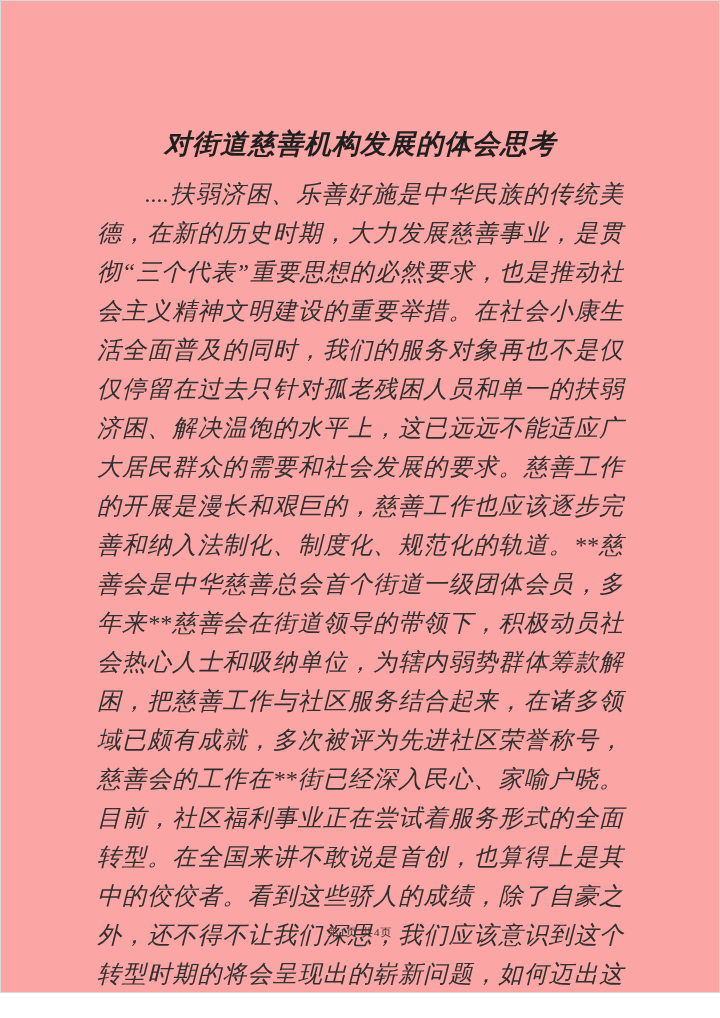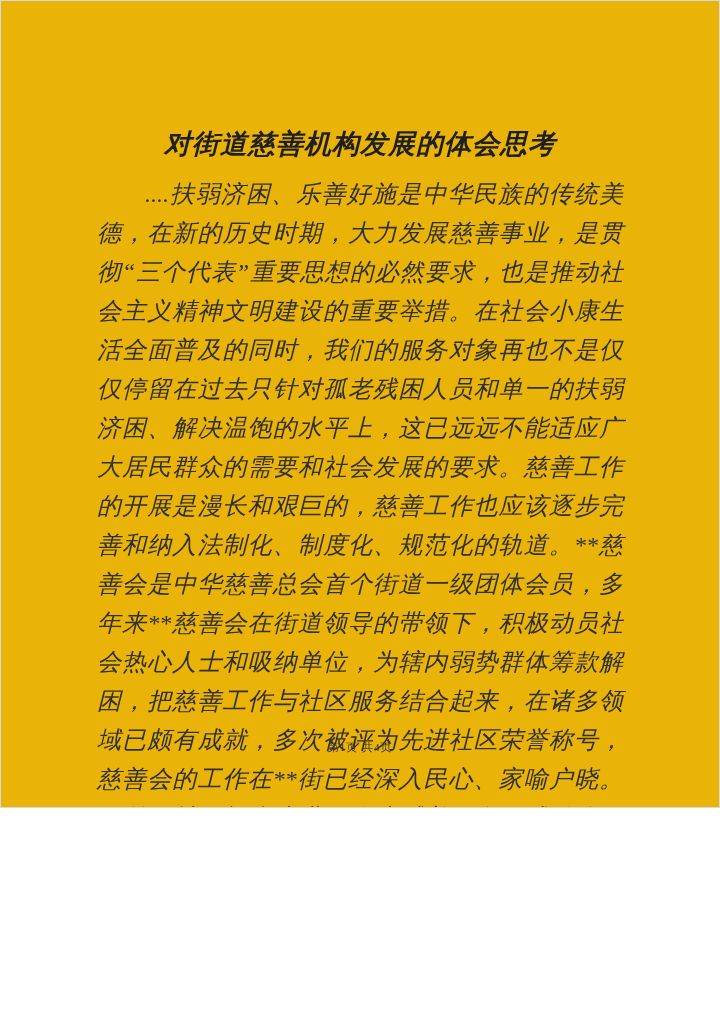--- a/index.html
+++ b/index.html
@@ -3,23 +3,23 @@
 <meta charset="utf-8">
 <style>
   html, body {
     margin: 0;
     padding: 0;
     background: #ffffff;
   }
   .page {
     position: relative;
     width: 720px;
-    height: 808px;
+    height: 993px;
     box-sizing: border-box;
-    background: #eab308;
+    background: #fca5a5;
     border: 1px solid #d9d9d9;
     padding: 126px 96px 7px 96px;
     overflow: hidden;
     font-family: "Liberation Serif", "DejaVu Serif", serif;
     color: #2e2e2e;
   }
   .doc-title {
     margin: 0 0 14px 0;
     font-size: 27px;
     font-weight: bold;

